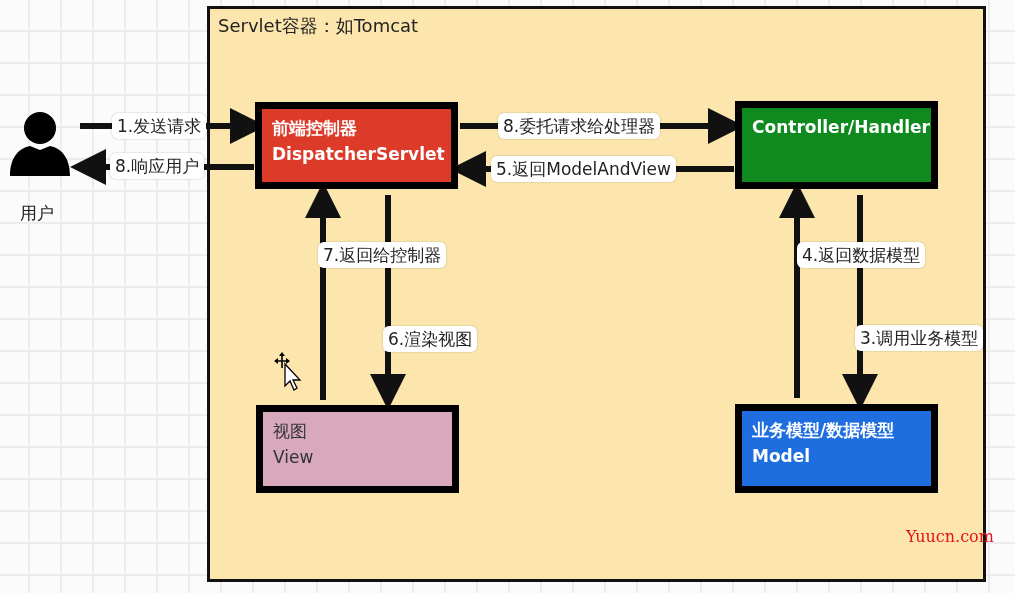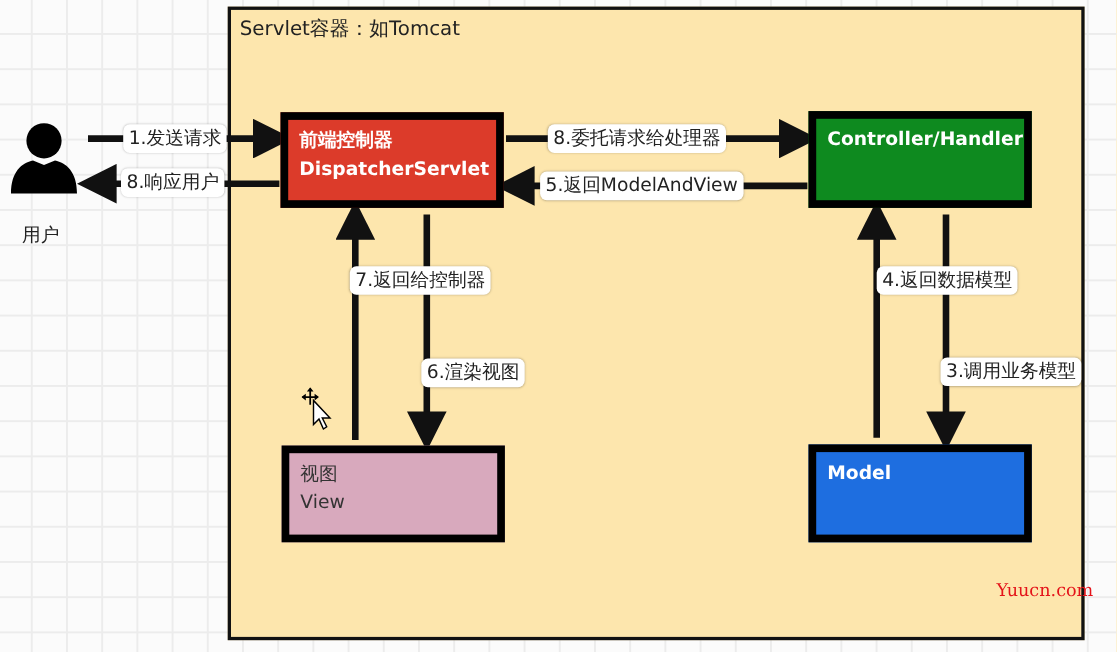--- a/index.html
+++ b/index.html
@@ -86,20 +86,21 @@
   <span class="line">DispatcherServlet</span>
 </div>
 <div class="box box-controller">
   <span class="line">Controller/Handler</span>
 </div>
 <div class="box box-view">
   <span class="line">视图</span>
   <span class="line">View</span>
 </div>
 <div class="box box-model">
+  <span class="line">业务模型/数据模型</span>
   <span class="line">Model</span>
 </div>
 
 <div class="label" style="left:112px;top:113px;">1.发送请求</div>
 <div class="label" style="left:110px;top:153px;">8.响应用户</div>
 <div class="label" style="left:498px;top:113px;">8.委托请求给处理器</div>
 <div class="label" style="left:491px;top:156px;">5.返回ModelAndView</div>
 <div class="label" style="left:318px;top:242px;">7.返回给控制器</div>
 <div class="label" style="left:383px;top:326px;">6.渲染视图</div>
 <div class="label" style="left:765px;top:242px;margin-left:32px;">4.返回数据模型</div>

